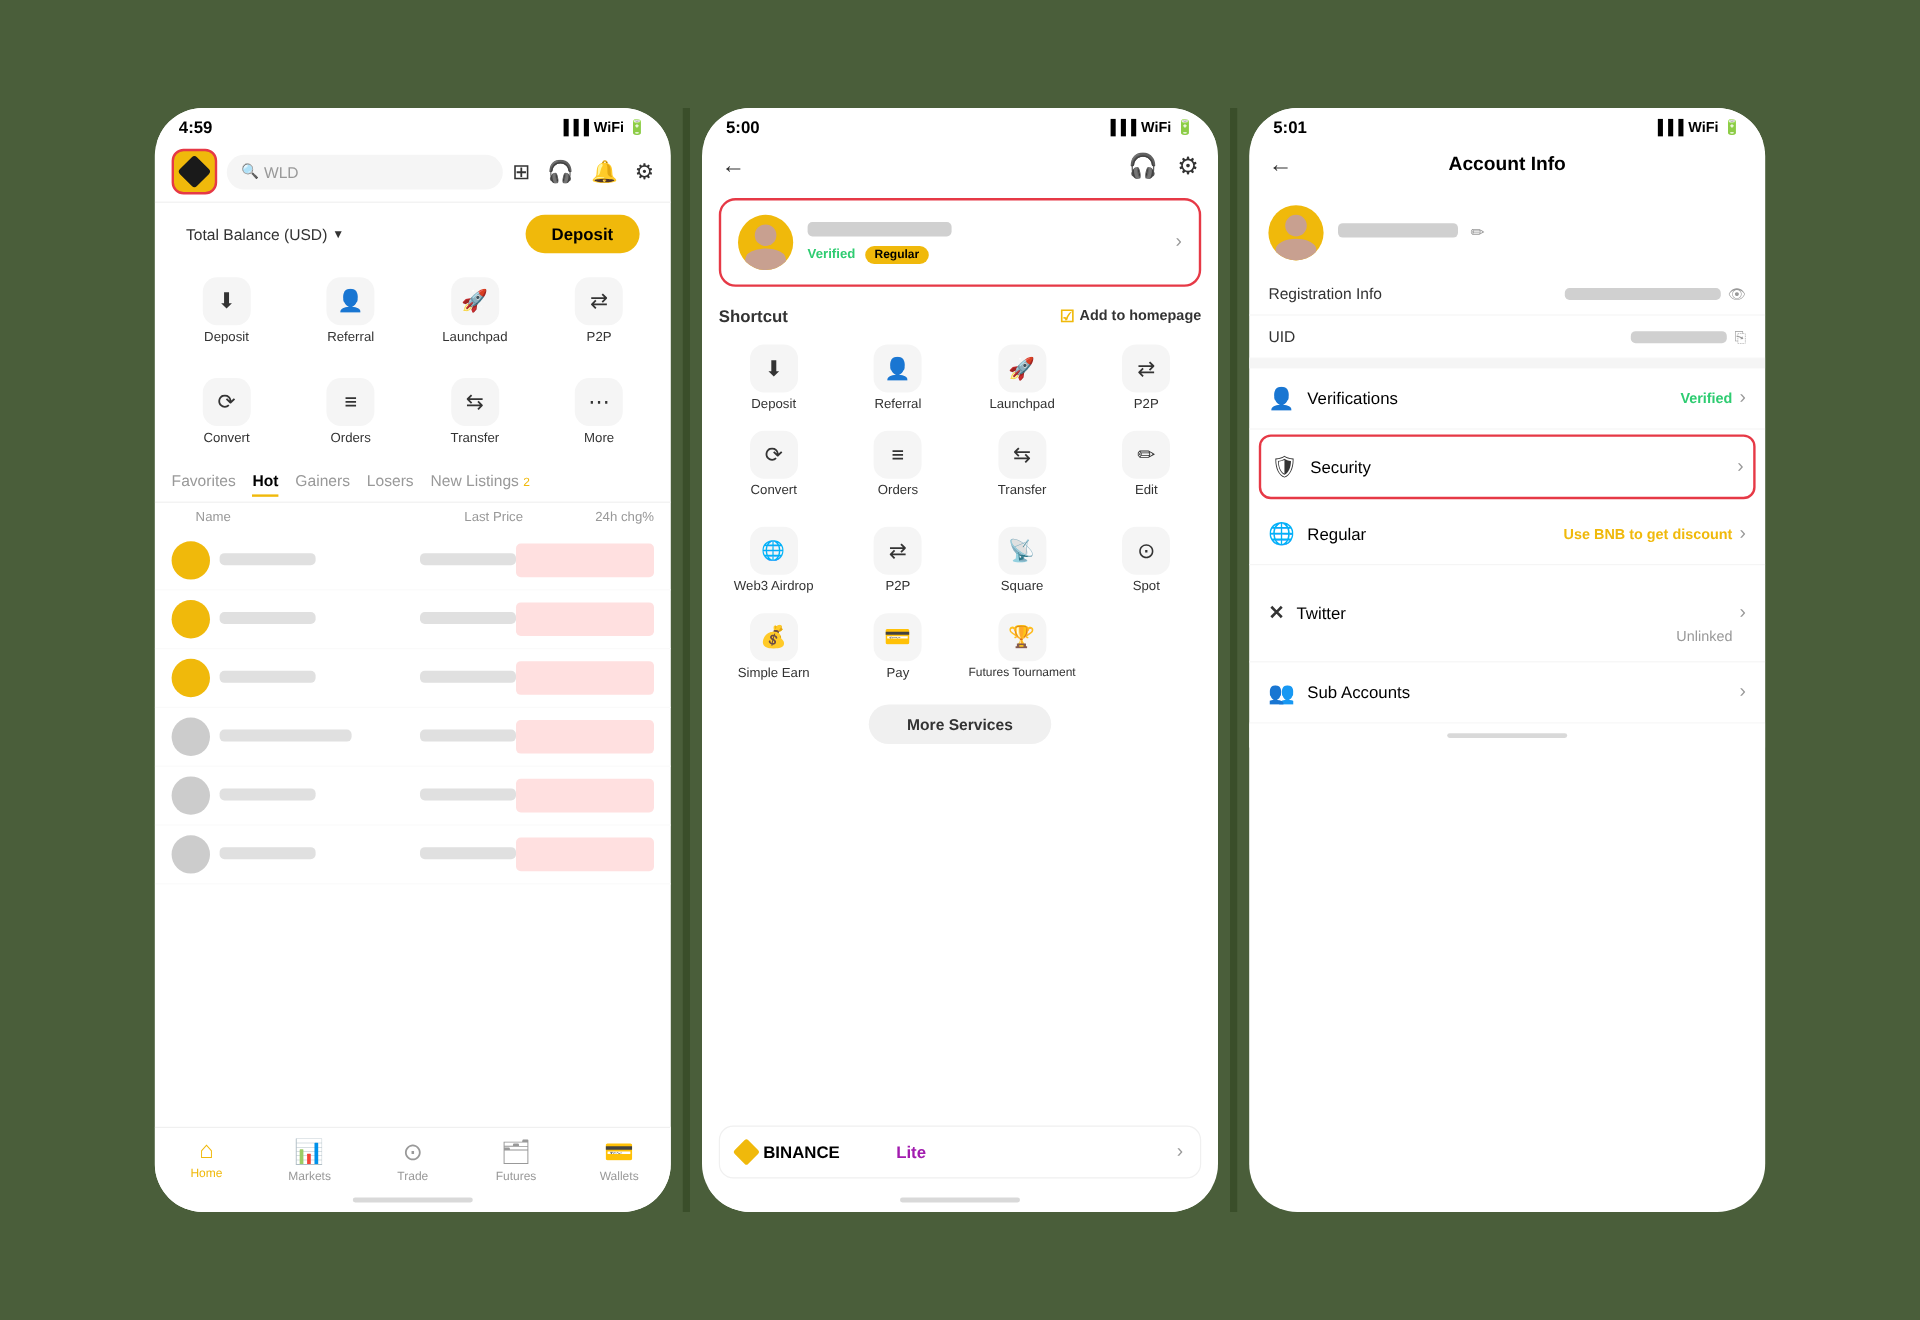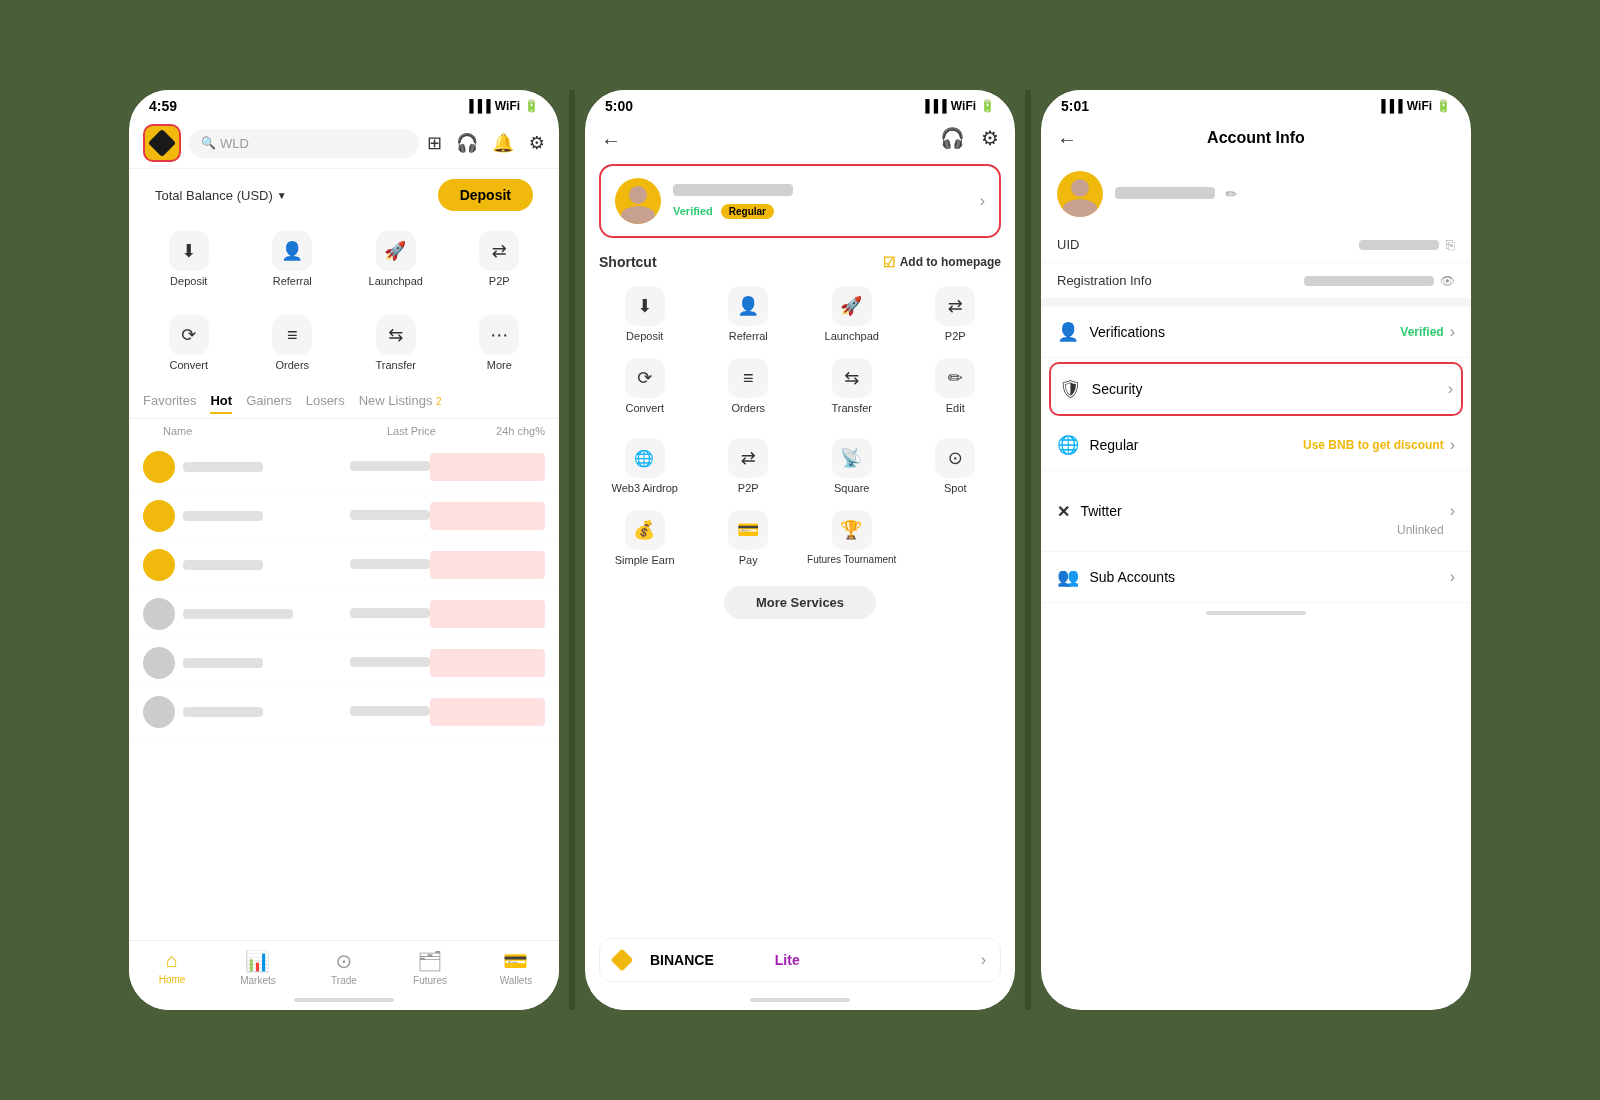--- a/index.html
+++ b/index.html
@@ -244,21 +244,21 @@
 
     
     .binance-lite-banner {
       margin: 8px 14px;
       border: 1px solid #f0f0f0;
       border-radius: 12px;
       padding: 12px 14px;
       display: flex; align-items: center; justify-content: space-between;
       cursor: pointer;
     }
-    .binance-logo { display: flex; align-items: center; gap: 20px; font-size: 14px; font-weight: 700; }
+    .binance-logo { display: flex; align-items: center; gap: 6px; font-size: 14px; font-weight: 700; }
     .binance-diamond {
       width: 16px; height: 16px; background: #F0B90B;
       transform: rotate(45deg); border-radius: 2px; display: inline-block;
     }
     .lite-text { color: #a21caf; padding-left: 41px; }
 
     
     .phone3-header {
       display: flex; align-items: center;
       padding: 8px 16px;
@@ -657,32 +657,32 @@
       <div class="av-head"></div>
       <div class="av-body"></div>
     </div>
     <div>
       <span class="account-name-blur"></span>
       <span class="edit-icon">✏</span>
     </div>
   </div>
 
   <div class="info-row">
+    <span class="info-label">Registration Info</span>
+    <div class="info-value">
+      <span class="info-blur" style="width:130px;"></span>
+      <span class="eye-icon">👁</span>
+    </div>
+  </div>
+
+  <div class="info-row">
     <span class="info-label">UID</span>
     <div class="info-value">
       <span class="info-blur"></span>
       <span class="copy-icon">⎘</span>
-    </div>
-  </div>
-
-  <div class="info-row">
-    <span class="info-label">Registration Info</span>
-    <div class="info-value">
-      <span class="info-blur" style="width:130px;"></span>
-      <span class="eye-icon">👁</span>
     </div>
   </div>
 
   <div class="divider"></div>
 
   <div class="menu-row">
     <div class="menu-left">
       <span class="menu-icon">👤</span>
       <span class="menu-text">Verifications</span>
     </div>

